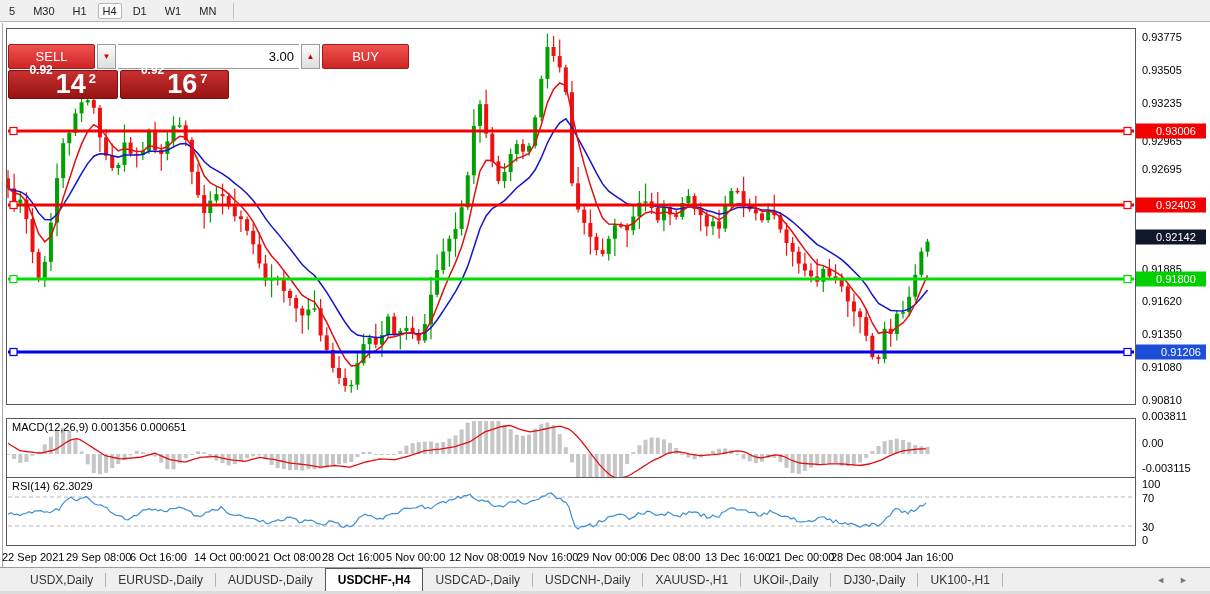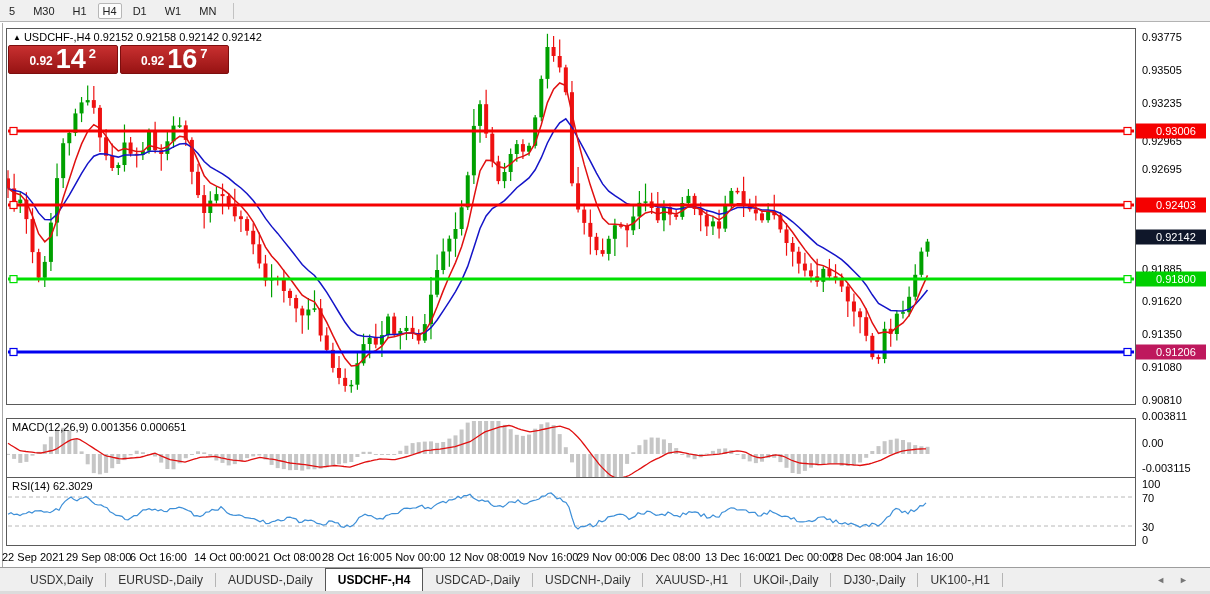--- a/index.html
+++ b/index.html
@@ -21,34 +21,34 @@
   .pane-label{position:absolute;left:5px;top:2px;font-size:11px;color:#000;white-space:nowrap;z-index:5;}
   .hdr{position:absolute;left:6px;top:2px;font-size:11px;color:#000;z-index:6;white-space:nowrap;}
   .hdr .tri{font-size:8px;vertical-align:1px;margin-right:3px;}
   
   .axis-tick{position:absolute;left:1142px;transform:translateY(-50%);font-size:11px;color:#000;white-space:nowrap;z-index:2;}
   .line-label{position:absolute;left:1136px;width:70px;height:15px;line-height:15px;transform:translateY(-50%);
               font-size:11px;color:#fff;padding-left:20px;box-sizing:border-box;z-index:3;}
   .ll-red{background:#f50000;}
   .ll-black{background:#0f172a;}
   .ll-green{background:#00cf00;}
-  .ll-blue{background:#be185d;}
+  .ll-blue{background:#1d4ed8;text-align:center;}
   
   #trade-panel{position:absolute;left:8px;top:44px;width:221px;height:56px;z-index:8;}
   .tp-row1{display:flex;height:25px;gap:2px;}
   .btn-trade{flex:0 0 87px;display:flex;align-items:center;justify-content:center;color:#fff;font-size:13px;
              background:linear-gradient(#ef5350,#cf2424);border:1px solid #9e1c1c;border-radius:2px;box-sizing:border-box;cursor:pointer;}
   .spin{flex:0 0 19px;display:flex;align-items:center;justify-content:center;background:linear-gradient(#fbfbfb,#dedede);
         border:1px solid #9a9a9a;box-sizing:border-box;font-size:8px;color:#d00000;cursor:pointer;}
   .vol{flex:1;background:#fff;border:1px solid #9a9a9a;border-left:none;border-right:none;font-size:13px;color:#000;
        text-align:right;padding:0 5px 0 0;box-sizing:border-box;outline:none;font-family:"Liberation Sans",sans-serif;}
   .tp-row2{display:flex;height:29px;margin-top:1px;gap:2px;}
   .bigprice{flex:1;display:flex;align-items:flex-end;justify-content:center;gap:3px;color:#fff;cursor:pointer;
             background:linear-gradient(#c83030,#971313);border:1px solid #7d0e0e;border-radius:2px;box-sizing:border-box;padding-bottom:1px;}
-  .bp-small{font-size:12px;font-weight:700;padding-bottom:4px;}
+  .bp-small{font-size:12px;font-weight:700;padding-bottom:20px;}
   .bp-big{font-size:27px;font-weight:700;line-height:25px;}
   .bp-sup{font-size:13px;font-weight:700;align-self:flex-start;margin-top:0px;}
   
   .time-label{position:absolute;top:551px;font-size:11px;color:#000;white-space:nowrap;}
   
   #tabbar{position:absolute;left:0;top:567px;width:1210px;height:24px;background:#efefef;border-top:1px solid #9d9d9d;
           display:flex;align-items:stretch;padding-left:18px;box-sizing:border-box;}
   .tab{display:flex;align-items:center;padding:0 12px;font-size:12px;color:#333;cursor:pointer;white-space:nowrap;}
   .tab.active{background:#fff;border:1px solid #555;border-top-width:1px;border-bottom:none;color:#000;font-weight:700;margin-top:0px;}
   .tabsep{width:1px;height:14px;background:#b5b5b5;align-self:center;}
@@ -385,26 +385,30 @@
         <line x1="1" y1="176.0" x2="1127" y2="176.0" stroke="#f50000" stroke-width="3"></line>
         <rect x="3" y="172.5" width="7" height="7" fill="#ffffff" stroke="#f50000" stroke-width="1.2"></rect>
         <rect x="1117" y="172.5" width="7" height="7" fill="#ffffff" stroke="#f50000" stroke-width="1.2"></rect>
         <line x1="1" y1="250.1" x2="1127" y2="250.1" stroke="#00e000" stroke-width="3"></line>
         <rect x="3" y="246.6" width="7" height="7" fill="#ffffff" stroke="#00e000" stroke-width="1.2"></rect>
         <rect x="1117" y="246.6" width="7" height="7" fill="#ffffff" stroke="#00e000" stroke-width="1.2"></rect>
         <line x1="1" y1="323.0" x2="1127" y2="323.0" stroke="#0000f0" stroke-width="3"></line>
         <rect x="3" y="319.5" width="7" height="7" fill="#ffffff" stroke="#0000f0" stroke-width="1.2"></rect>
         <rect x="1117" y="319.5" width="7" height="7" fill="#ffffff" stroke="#0000f0" stroke-width="1.2"></rect>
       </svg>
-    <div class="hdr">
-      <span class="tri">▲</span><span>USDCHF-,H4</span>&nbsp;<span>0.92152 0.92158 0.92142 0.92142</span>
+  </div>
+
+  <div id="trade-panel">
+    <div class="tp-row1">
+      <div class="btn-trade">SELL</div>
+      <div class="spin">▼</div>
+      <input class="vol" value="3.00" style="">
+      <div class="spin">▲</div>
+      <div class="btn-trade">BUY</div>
     </div>
-  </div>
-
-  <div id="trade-panel">
     <div class="tp-row2">
       <div class="bigprice">
         <span class="bp-small">0.92</span>
         <span class="bp-big">14</span>
         <span class="bp-sup">2</span>
       </div>
       <div class="bigprice">
         <span class="bp-small">0.92</span>
         <span class="bp-big">16</span>
         <span class="bp-sup">7</span>

